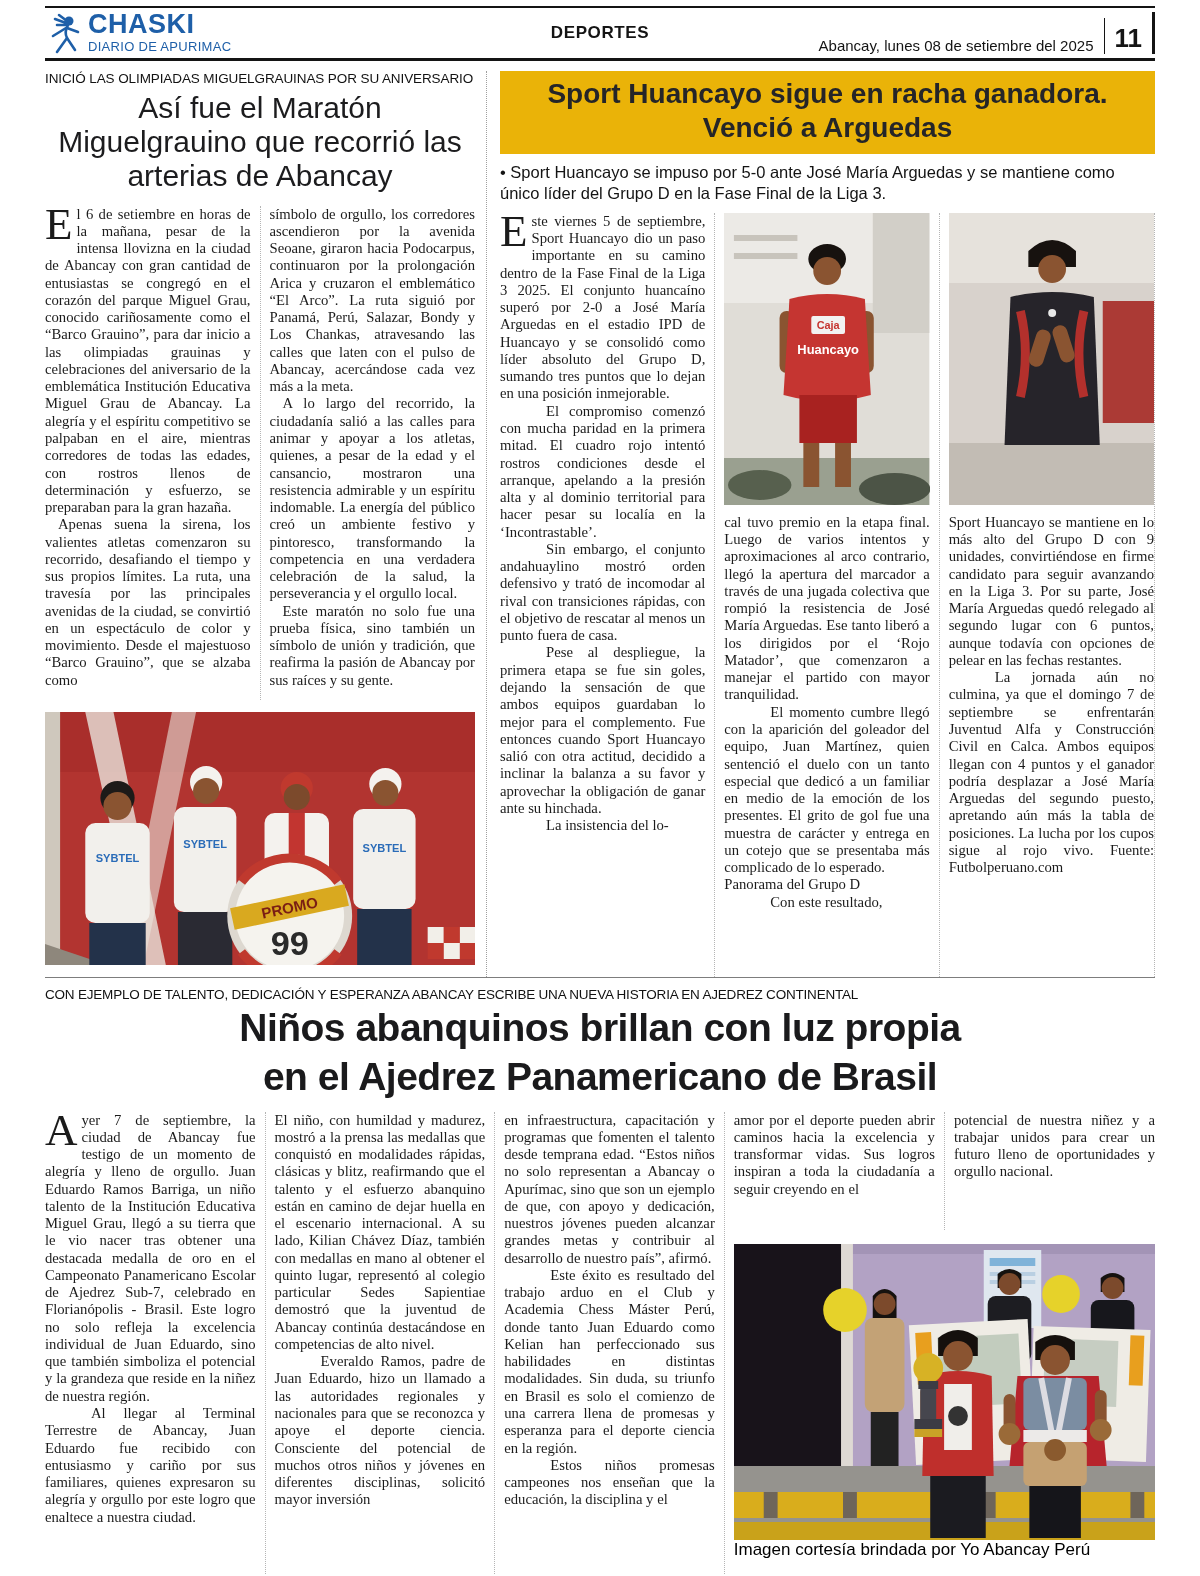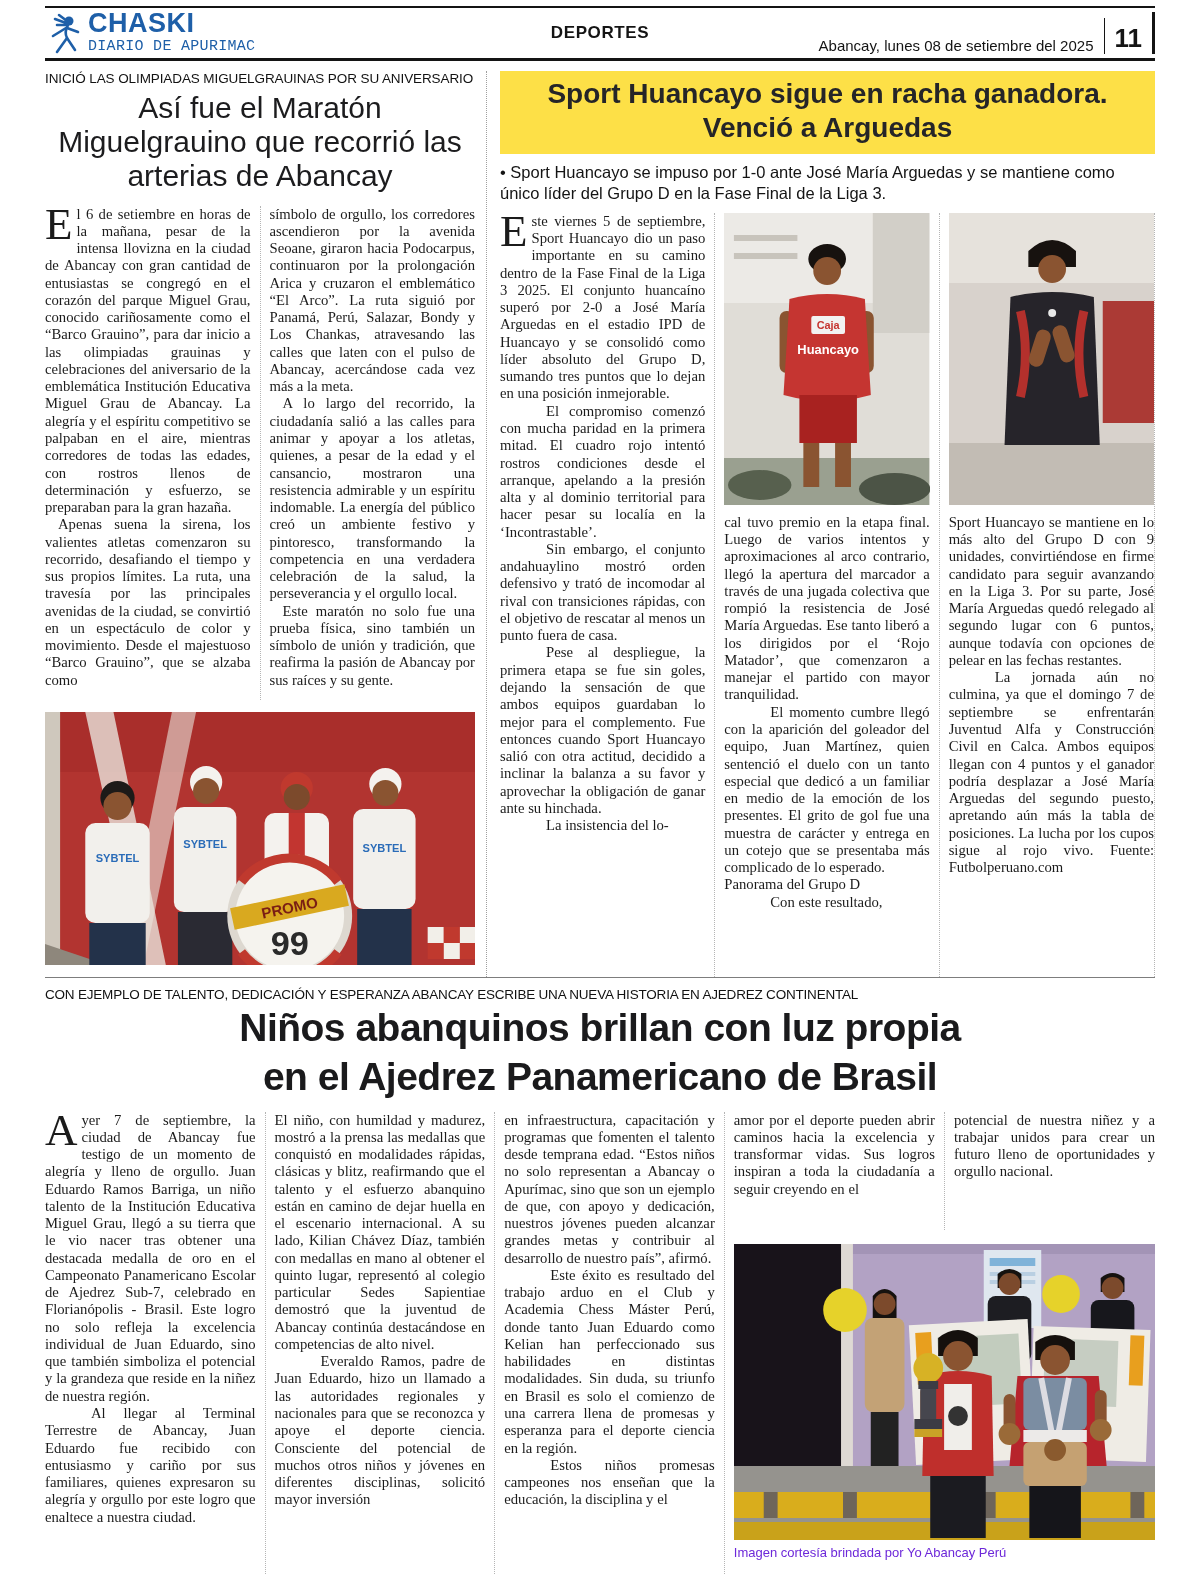--- a/index.html
+++ b/index.html
@@ -12,21 +12,21 @@
 
   
   .masthead {
     margin-top:6px; height:50px;
     border-top:2px solid #141414; border-bottom:3px solid #141414;
     display:flex; align-items:center; position:relative;
   }
   .mast-left { display:flex; align-items:center; gap:7px; }
   .logo-icon svg { display:block; }
   .logo-title { font-family:"Liberation Sans", sans-serif; font-weight:700; font-size:27px; line-height:0.95; color:#1e5fa8; letter-spacing:0.5px; }
-  .logo-sub { font-family:Liberation Mono, monospace; font-size:15px; color:#1e5fa8; letter-spacing:0.3px; margin-top:1px; }
+  .logo-sub { font-family:Liberation Sans, sans-serif; font-size:13px; color:#1e5fa8; letter-spacing:0.3px; margin-top:1px; }
   .mast-center { position:absolute; left:50%; transform:translateX(-50%); font-family:"Liberation Sans", sans-serif; font-weight:700; font-size:17px; letter-spacing:0.6px; color:#141414; }
   .mast-right { margin-left:auto; display:flex; align-items:flex-end; gap:10px; }
   .mast-date { font-family:"Liberation Sans", sans-serif; font-size:15px; color:#141414; }
   .vbar { width:1px; height:36px; background:#141414; }
   .vbar2 { width:3px; height:42px; background:#141414; }
   .mast-pg { font-family:"Liberation Sans", sans-serif; font-weight:700; font-size:26px; color:#141414; }
 
   
   .kicker { font-family:"Liberation Sans", sans-serif; font-size:13.5px; letter-spacing:-0.1px; color:#121212; }
   .bp { margin:0; text-align:justify; font-size:14.7px; line-height:1.175; color:#1b1b1b; }
@@ -42,41 +42,41 @@
   .lhead { font-family:"Liberation Sans", sans-serif; font-weight:400; font-size:30px; line-height:1.14; text-align:center; margin:5px 2px 12px; color:#1c1c1e; }
   .cols { display:flex; }
   .col { flex:1 1 0; min-width:0; padding:0 9px; }
   .col:first-child { padding-left:0; }
   .col:last-child { padding-right:0; }
   .col + .col { border-left:1px dotted #b5b5b5; }
   .lbody { height:494px; overflow:hidden; }
   .lphoto { margin-top:12px; height:253px; }
 
   .rart { flex:1 1 auto; min-width:0; padding-left:13px; display:flex; flex-direction:column; }
-  .banner { background:#fde047; text-align:center; font-family:"Liberation Sans", sans-serif; font-weight:700; color:#252528; padding:5px 6px 9px; }
+  .banner { background:#eab308; text-align:center; font-family:"Liberation Sans", sans-serif; font-weight:700; color:#252528; padding:5px 6px 9px; }
   .banner .l1 { font-size:28px; line-height:1.25; }
   .banner .l2 { font-size:28px; line-height:1.2; }
   .lead { font-family:"Liberation Sans", sans-serif; font-size:16.5px; line-height:1.28; margin:8px 0 9px; color:#141414; }
   .rcols { display:flex; flex:1 1 auto; overflow:hidden; border-right:1px dotted #b5b5b5; padding-right:0; }
   .rphoto { height:292px; margin-bottom:9px; }
 
   
   .hrule { border-top:1px solid #7d7d7d; margin-top:0; }
 
   
   .botsec { margin-top:9px; }
   .bhead { font-family:"Liberation Sans", sans-serif; font-weight:700; font-size:39px; line-height:1.25; letter-spacing:-0.5px; text-align:center; margin:2px 0 10px; color:#1a1a1c; }
   .bkicker { letter-spacing:-0.2px; }
   .bcols { display:flex; height:462px; overflow:hidden; margin-top:6px; }
   .b45 { flex:2 1 0; min-width:0; display:flex; flex-direction:column; padding:0 0 0 9px; border-left:1px dotted #b5b5b5; }
   .b45-text { display:flex; height:118px; overflow:hidden; }
   .b45c { flex:1 1 0; min-width:0; padding-right:9px; }
   .b45c + .b45c { border-left:1px dotted #b5b5b5; padding-left:9px; padding-right:0; }
   .b45-photo { height:296px; margin-top:14px; }
-  .b45-caption { font-family:"Liberation Sans", sans-serif; font-size:13px; color:#6d28d9; padding-top:5px; }
+  .b45-caption { font-family:"Liberation Sans", sans-serif; font-size:17px; color:#000000; }
 </style>
 </head>
 <body>
 
 <div class="page">
   <div class="inner">
 
     <header class="masthead">
       <div class="mast-left">
         <span class="logo-icon">
@@ -172,21 +172,21 @@
             <text x="243" y="243" text-anchor="middle" font-family="Liberation Sans, sans-serif" font-size="34" font-weight="bold" fill="#2a2a2a">99</text>
           </svg>
         </div>
       </article>
 
       <article class="rart">
         <div class="banner">
           <div class="l1">Sport Huancayo sigue en racha ganadora.</div>
           <div class="l2">Venció a Arguedas</div>
         </div>
-        <p class="lead">• Sport Huancayo se impuso por 1-0 ante José María Arguedas y se mantiene como único líder del Grupo D en la Fase Final de la Liga 3.</p>
+        <p class="lead">• Sport Huancayo se impuso por 5-0 ante José María Arguedas y se mantiene como único líder del Grupo D en la Fase Final de la Liga 3.</p>
         <div class="rcols">
           <div class="col">
             <p class="bp"><span class="dropcap">E</span><span>ste viernes 5 de septiembre, Sport Huancayo dio un paso importante en su camino dentro de la Fase Final de la Liga 3 2025. El conjunto huancaíno superó por 2-0 a José María Arguedas en el estadio IPD de Huancayo y se consolidó como líder absoluto del Grupo D, sumando tres puntos que lo dejan en una posición inmejorable.</span></p>
             <p class="bp ind3">El compromiso comenzó con mucha paridad en la primera mitad. El cuadro rojo intentó rostros condiciones desde el arranque, apelando a la presión alta y al dominio territorial para hacer pesar su localía en la ‘Incontrastable’.</p>
             <p class="bp ind3">Sin embargo, el conjunto andahuaylino mostró orden defensivo y trató de incomodar al rival con transiciones rápidas, con el objetivo de rescatar al menos un punto fuera de casa.</p>
             <p class="bp ind3">Pese al despliegue, la primera etapa se fue sin goles, dejando la sensación de que ambos equipos guardaban lo mejor para el complemento. Fue entonces cuando Sport Huancayo salió con otra actitud, decidido a inclinar la balanza a su favor y aprovechar la obligación de ganar ante su hinchada.</p>
             <p class="bp ind3">La insistencia del lo-</p>
           </div>
           <div class="col">
             <div class="photo rphoto">

